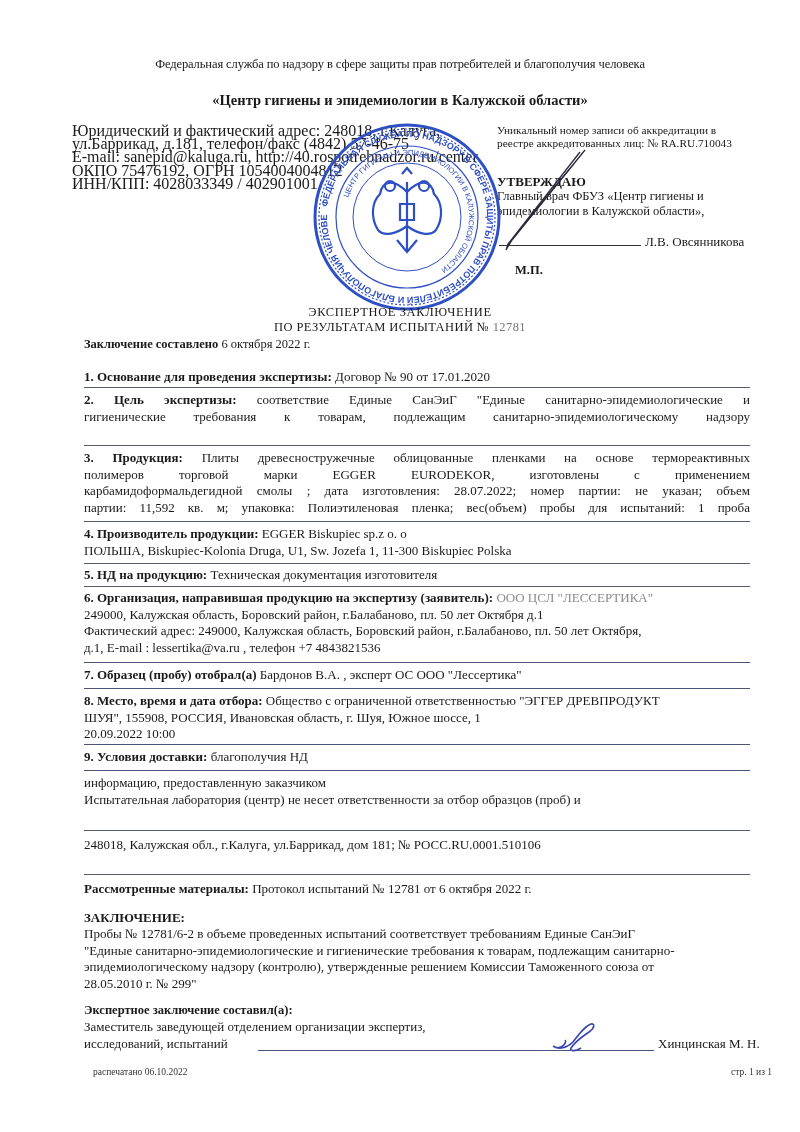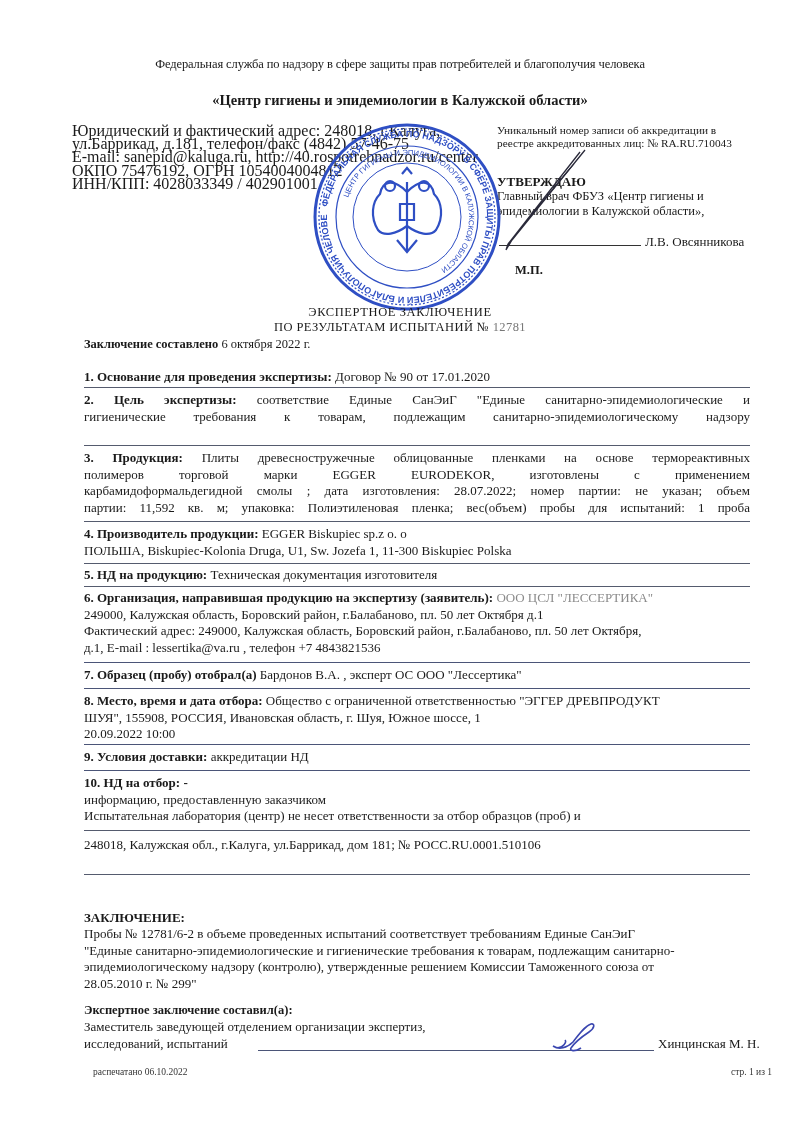--- a/index.html
+++ b/index.html
@@ -164,36 +164,38 @@
   <div class="rule blue" style="top:688px;"></div>
 
   <div class="section" style="top:693px;">
     <span class="ln"><span class="lbl">8. Место, время  и дата отбора:</span><span> Общество с ограниченной ответственностью "ЭГГЕР ДРЕВПРОДУКТ</span></span>
     <span class="ln">ШУЯ", 155908, РОССИЯ, Ивановская область, г. Шуя, Южное шоссе, 1</span>
     <span class="ln">20.09.2022 10:00</span>
   </div>
   <div class="rule blue" style="top:744px;"></div>
 
   <div class="section" style="top:749px;">
-    <span class="lbl">9.  Условия доставки:</span><span> аккредитации НД</span>
+    <span class="lbl">9.  Условия доставки:</span><span> благополучия НД</span>
   </div>
   <div class="rule blue" style="top:770px;"></div>
 
   <div class="section" style="top:775px;">
-    <span class="ln lbl">10. НД на отбор: -</span>
     <span class="ln">информацию, предоставленную заказчиком</span>
     <span class="ln">Испытательная лаборатория (центр) не несет ответственности за отбор образцов (проб) и</span>
   </div>
   <div class="rule" style="top:830px;"></div>
 
   <div class="section" style="top:837px;">
     <span class="ln">248018, Калужская обл., г.Калуга, ул.Баррикад, дом 181; № РОСС.RU.0001.510106</span>
   </div>
   <div class="rule" style="top:874px;"></div>
 
+  <div class="section" style="top:881px;">
+    <span class="lbl">Рассмотренные  материалы:</span><span> Протокол испытаний № 12781 от 6 октября 2022 г.</span>
+  </div>
 
   <div class="abs concl-title">ЗАКЛЮЧЕНИЕ:</div>
   <div class="abs concl-body">
     <span class="ln">Пробы № 12781/6-2 в объеме проведенных испытаний соответствует требованиям  Единые СанЭиГ</span>
     <span class="ln">"Единые санитарно-эпидемиологические и гигиенические требования к товарам, подлежащим санитарно-</span>
     <span class="ln">эпидемиологическому надзору (контролю), утвержденные решением Комиссии Таможенного союза от</span>
     <span class="ln">28.05.2010 г. № 299"</span>
   </div>
 
   <div class="abs author-title">Экспертное заключение составил(а):</div>

